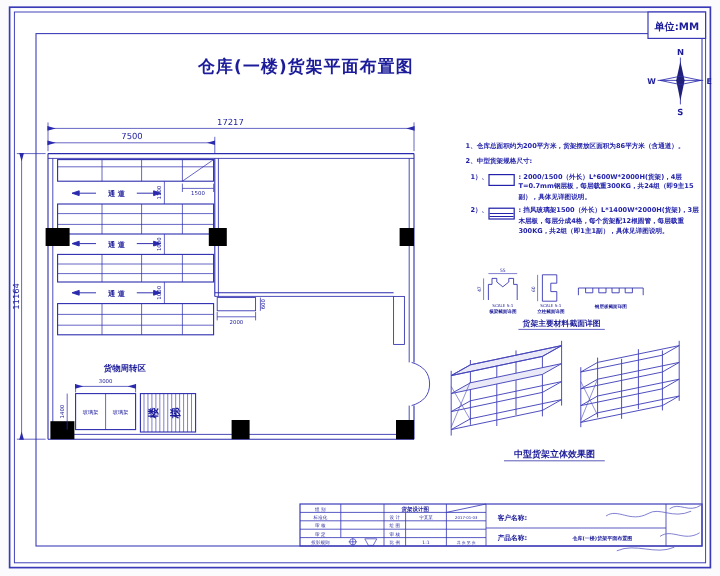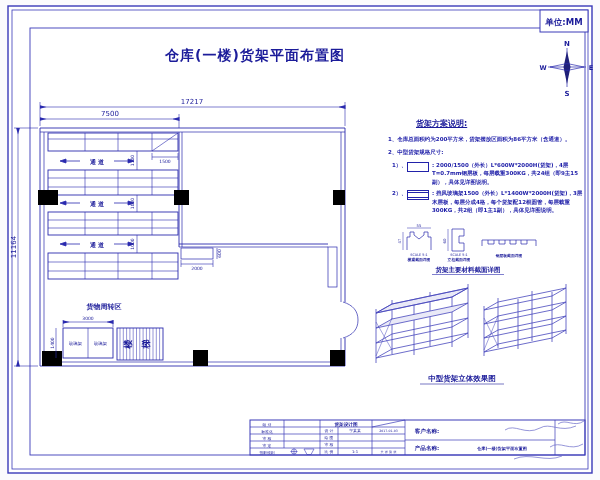--- a/index.html
+++ b/index.html
@@ -336,21 +336,20 @@
 
   <g stroke="#6868c8" stroke-width="0.7" fill="none">
     <path d="M505,430 C515,423 525,436 540,428 C550,422 560,433 576,426"></path>
     <path d="M558,424 C566,418 574,428 584,421"></path>
     <path d="M550,447 C560,440 570,452 583,444"></path>
     <path d="M514,459 C530,452 546,463 562,456"></path>
   </g>
 </svg>
 
 <div class="notes">
-  <h4>货架方案说明:</h4>
   <p>1、仓库总面积约为200平方米，货架摆放区面积为86平方米（含通道）。</p>
   <p>2、中型货架规格尺寸:</p>
   <div class="spec">
     <span class="pfx">1）、</span>
     <span class="sym"></span>
     <span class="txt">: 2000/1500（外长）L*600W*2000H(货架)，4层T=0.7mm钢层板，每层载重300KG，共24组（即9主15副），具体见详图说明。</span>
   </div>
   <div class="spec">
     <span class="pfx">2）、</span>
     <span class="sym hatch"></span>

